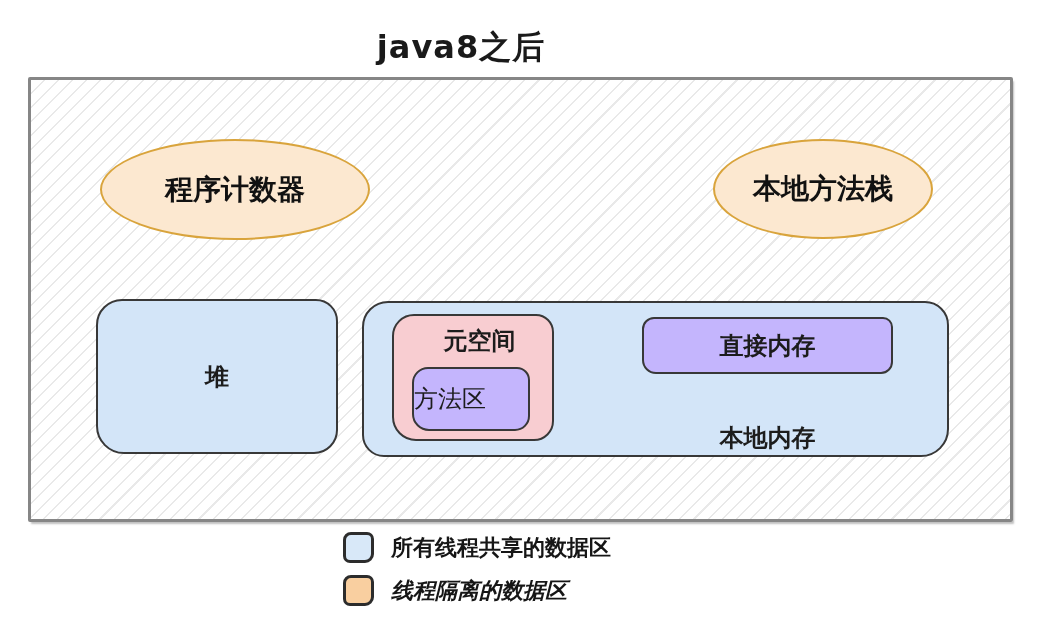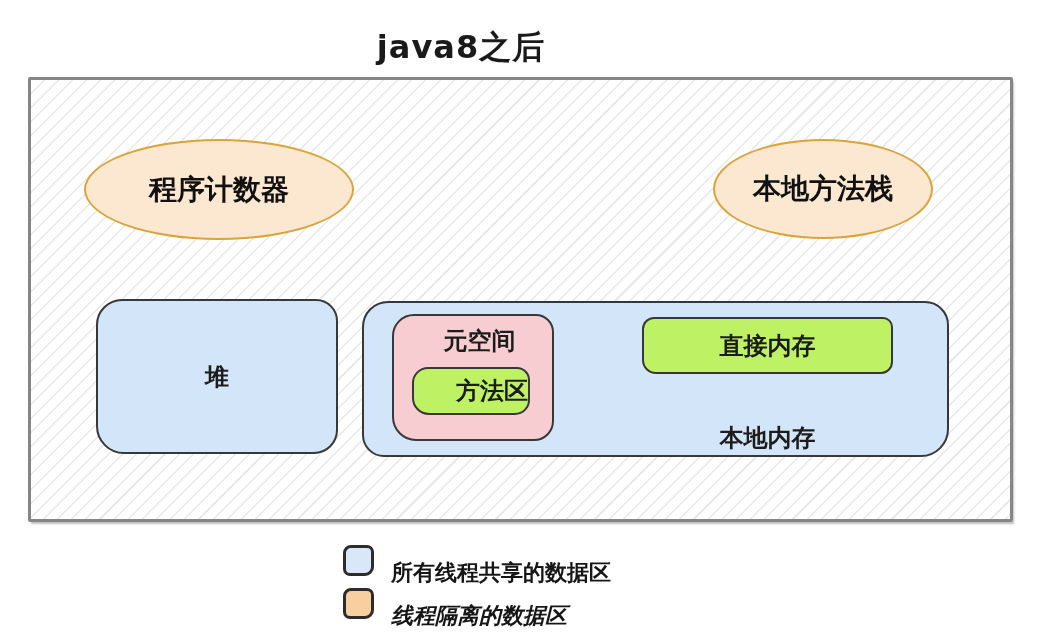--- a/index.html
+++ b/index.html
@@ -45,31 +45,31 @@
     background: #fce8d0;
     border: 2.5px solid #d9a43c;
     border-radius: 50%;
     display: flex;
     align-items: center;
     justify-content: center;
     font-size: 28px;
     font-weight: 600;
     color: #111;
   }
-  .ellipse.e1 { left: 84px;  top: 139px; width: 270px; height: 101px; text-align: center; }
+  .ellipse.e1 { left: 100px;  top: 139px; width: 270px; height: 101px; text-align: center; }
   .ellipse.e2 { left: 409px; top: 143px; width: 240px; height: 95px; }
   .ellipse.e3 { left: 713px; top: 139px; width: 220px; height: 100px; font-family: Liberation Serif, serif; }
   
   .sbox {
     position: absolute;
     border: 2.5px solid #383838;
   }
   .box-blue  { background: #d3e5f8; }
   .box-pink  { background: #f8cdd1; }
-  .box-green { background: #bef264; }
+  .box-green { background: #c4b5fd; }
   .heap-box {
     left: 96px; top: 299px; width: 242px; height: 155px;
     border-radius: 26px 22px 24px 28px;
     display: flex; align-items: center; justify-content: center;
     font-size: 24px; font-weight: 600;
   }
   .native-box {
     left: 362px; top: 301px; width: 587px; height: 156px;
     border-radius: 26px 24px 28px 22px;
   }
@@ -77,24 +77,24 @@
     left: 392px; top: 314px; width: 162px; height: 127px;
     border-radius: 22px 18px 20px 24px;
     text-align: center;
   }
   .metaspace-label {
     display: block;
     margin-top: 9px;
     font-size: 24px; font-weight: 600; padding-left: 13px;
   }
   .method-area-box {
-    left: 412px; top: 367px; width: 118px; height: 48px;
+    left: 412px; top: 367px; width: 118px; height: 64px;
     border-radius: 16px 13px 15px 17px;
-    display: flex; align-items: center; justify-content: flex-end;
-    font-size: 24px; font-weight: 700;
+    display: flex; align-items: center; justify-content: flex-start;
+    font-size: 24px; font-weight: 400;
   }
   .direct-memory-box {
     left: 642px; top: 317px; width: 251px; height: 57px;
     border-radius: 12px 10px 12px 14px;
     display: flex; align-items: center; justify-content: center;
     font-size: 24px; font-weight: 600;
   }
   .native-memory-label {
     position: absolute;
     left: 642px; top: 401px; width: 251px;
@@ -116,21 +116,20 @@
     border-radius: 8px 7px 9px 7px;
     flex: 0 0 auto;
   }
   .legend-swatch.shared   { background: #d8e8f8; }
   .legend-swatch.isolated { background: #f9cfa0; }
   .legend-label {
     font-size: 22px;
     font-weight: 600;
     color: #161616;
     white-space: nowrap;
-    margin-top: 26px;
   }
 </style>
 </head>
 <body>
 
 <div class="canvas">
 
   <div class="title">java8之后</div>
 
   <div class="frame"></div>

